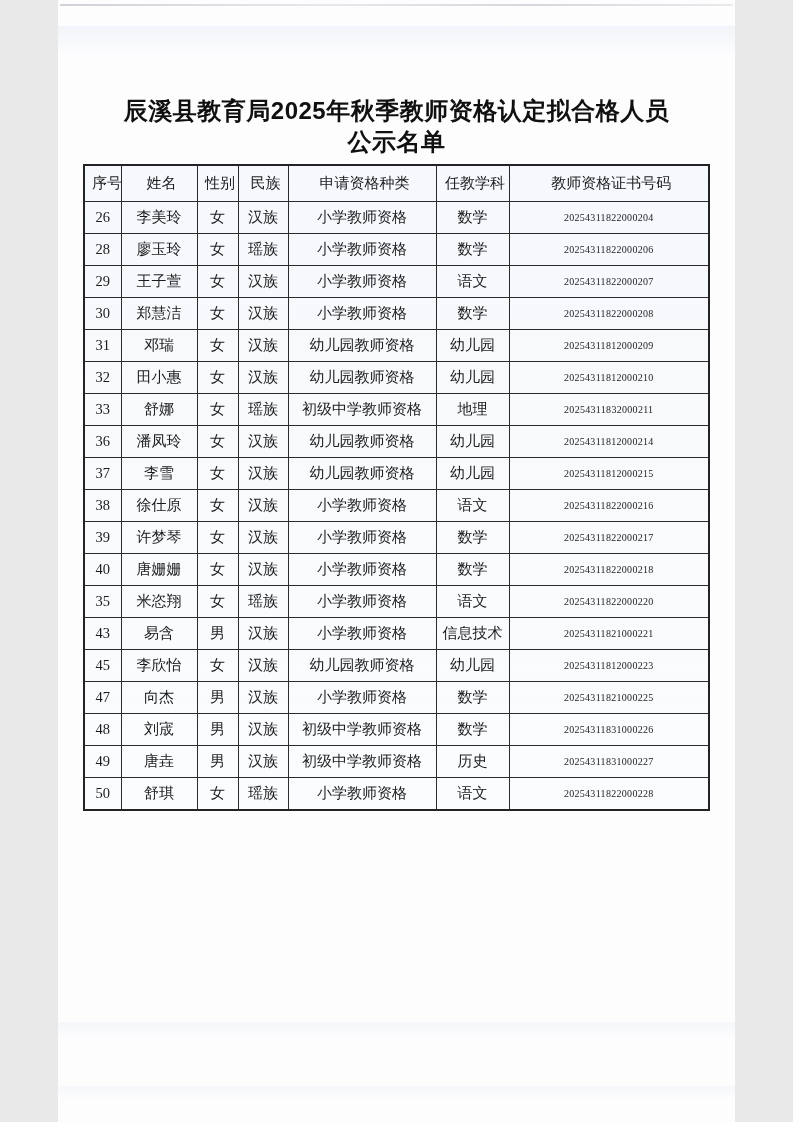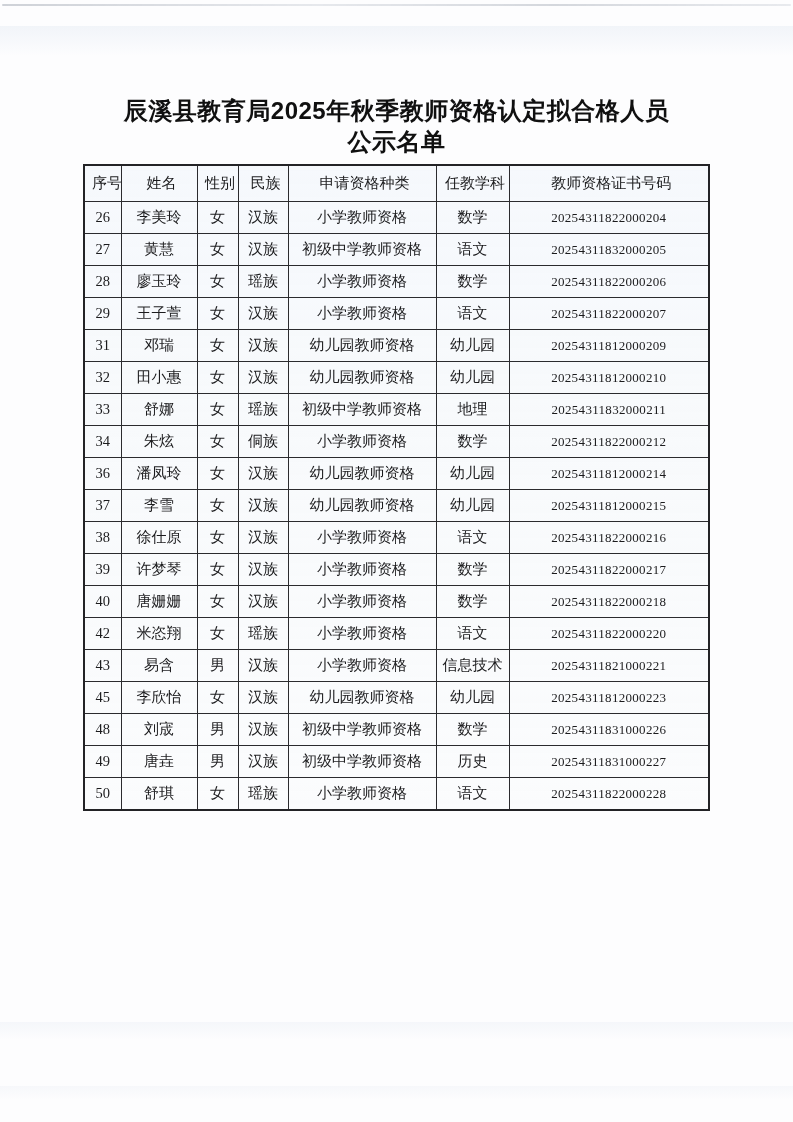--- a/index.html
+++ b/index.html
@@ -3,21 +3,21 @@
 <meta charset="utf-8">
 <style>
   html, body {
     margin: 0;
     padding: 0;
     background: #e9e9e9;
     font-family: "Liberation Sans", sans-serif;
   }
   .page {
     position: relative;
-    width: 793px;
+    width: 677px;
     height: 1122px;
     margin: 0 auto;
     background: #fdfdfe;
     overflow: hidden;
     color: #1d1d1f;
   }
   
   .scan-line-top {
     position: absolute;
     top: 4px; left: 2px; right: 2px;
@@ -72,21 +72,21 @@
     text-align: center;
     vertical-align: middle;
     padding: 0 2px;
     font-weight: normal;
     overflow: hidden;
     white-space: nowrap;
   }
   table.roster { border: 2px solid #232326; }
   table.roster th { height: 35px; font-size: 15px; padding-left: 7px; }
   table.roster td { height: 31px; }
-  td.cell-cert { font-size: 13px; letter-spacing: 0.3px; }
+  td.cell-cert { font-size: 10px; letter-spacing: 0.3px; }
   td.cell-seq  { font-size: 14.5px; margin-left: 28px; }
   col.c-seq  { width: 37px; }
   col.c-name { width: 76px; }
   col.c-sex  { width: 41px; }
   col.c-eth  { width: 50px; }
   col.c-qual { width: 148px; }
   col.c-subj { width: 73px; }
   col.c-cert { width: 200px; }
 </style>
 </head>
@@ -125,45 +125,45 @@
         <tr>
           <td class="cell-seq">26</td>
           <td class="cell-name">李美玲</td>
           <td class="cell-sex">女</td>
           <td class="cell-eth">汉族</td>
           <td class="cell-qual">小学教师资格</td>
           <td class="cell-subj">数学</td>
           <td class="cell-cert">20254311822000204</td>
         </tr>
         <tr>
-          <td class="cell-seq">27</td>
-          <td class="cell-name">黄慧</td>
-          <td class="cell-sex">女</td>
-          <td class="cell-eth">汉族</td>
-          <td class="cell-qual">初级中学教师资格</td>
-          <td class="cell-subj">语文</td>
-          <td class="cell-cert">20254311832000205</td>
-        </tr>
-        <tr>
           <td class="cell-seq">28</td>
           <td class="cell-name">廖玉玲</td>
           <td class="cell-sex">女</td>
           <td class="cell-eth">瑶族</td>
           <td class="cell-qual">小学教师资格</td>
           <td class="cell-subj">数学</td>
           <td class="cell-cert">20254311822000206</td>
         </tr>
         <tr>
           <td class="cell-seq">29</td>
           <td class="cell-name">王子萱</td>
           <td class="cell-sex">女</td>
           <td class="cell-eth">汉族</td>
           <td class="cell-qual">小学教师资格</td>
           <td class="cell-subj">语文</td>
           <td class="cell-cert">20254311822000207</td>
+        </tr>
+        <tr>
+          <td class="cell-seq">30</td>
+          <td class="cell-name">郑慧洁</td>
+          <td class="cell-sex">女</td>
+          <td class="cell-eth">汉族</td>
+          <td class="cell-qual">小学教师资格</td>
+          <td class="cell-subj">数学</td>
+          <td class="cell-cert">20254311822000208</td>
         </tr>
         <tr>
           <td class="cell-seq">31</td>
           <td class="cell-name">邓瑞</td>
           <td class="cell-sex">女</td>
           <td class="cell-eth">汉族</td>
           <td class="cell-qual">幼儿园教师资格</td>
           <td class="cell-subj">幼儿园</td>
           <td class="cell-cert">20254311812000209</td>
         </tr>
@@ -179,29 +179,20 @@
         <tr>
           <td class="cell-seq">33</td>
           <td class="cell-name">舒娜</td>
           <td class="cell-sex">女</td>
           <td class="cell-eth">瑶族</td>
           <td class="cell-qual">初级中学教师资格</td>
           <td class="cell-subj">地理</td>
           <td class="cell-cert">20254311832000211</td>
         </tr>
         <tr>
-          <td class="cell-seq">34</td>
-          <td class="cell-name">朱炫</td>
-          <td class="cell-sex">女</td>
-          <td class="cell-eth">侗族</td>
-          <td class="cell-qual">小学教师资格</td>
-          <td class="cell-subj">数学</td>
-          <td class="cell-cert">20254311822000212</td>
-        </tr>
-        <tr>
           <td class="cell-seq">36</td>
           <td class="cell-name">潘凤玲</td>
           <td class="cell-sex">女</td>
           <td class="cell-eth">汉族</td>
           <td class="cell-qual">幼儿园教师资格</td>
           <td class="cell-subj">幼儿园</td>
           <td class="cell-cert">20254311812000214</td>
         </tr>
         <tr>
           <td class="cell-seq">37</td>
@@ -233,21 +224,21 @@
         <tr>
           <td class="cell-seq">40</td>
           <td class="cell-name">唐姗姗</td>
           <td class="cell-sex">女</td>
           <td class="cell-eth">汉族</td>
           <td class="cell-qual">小学教师资格</td>
           <td class="cell-subj">数学</td>
           <td class="cell-cert">20254311822000218</td>
         </tr>
         <tr>
-          <td class="cell-seq">42</td>
+          <td class="cell-seq">35</td>
           <td class="cell-name">米恣翔</td>
           <td class="cell-sex">女</td>
           <td class="cell-eth">瑶族</td>
           <td class="cell-qual">小学教师资格</td>
           <td class="cell-subj">语文</td>
           <td class="cell-cert">20254311822000220</td>
         </tr>
         <tr>
           <td class="cell-seq">43</td>
           <td class="cell-name">易含</td>
@@ -258,20 +249,29 @@
           <td class="cell-cert">20254311821000221</td>
         </tr>
         <tr>
           <td class="cell-seq">45</td>
           <td class="cell-name">李欣怡</td>
           <td class="cell-sex">女</td>
           <td class="cell-eth">汉族</td>
           <td class="cell-qual">幼儿园教师资格</td>
           <td class="cell-subj">幼儿园</td>
           <td class="cell-cert">20254311812000223</td>
+        </tr>
+        <tr>
+          <td class="cell-seq">47</td>
+          <td class="cell-name">向杰</td>
+          <td class="cell-sex">男</td>
+          <td class="cell-eth">汉族</td>
+          <td class="cell-qual">小学教师资格</td>
+          <td class="cell-subj">数学</td>
+          <td class="cell-cert">20254311821000225</td>
         </tr>
         <tr>
           <td class="cell-seq">48</td>
           <td class="cell-name">刘宬</td>
           <td class="cell-sex">男</td>
           <td class="cell-eth">汉族</td>
           <td class="cell-qual">初级中学教师资格</td>
           <td class="cell-subj">数学</td>
           <td class="cell-cert">20254311831000226</td>
         </tr>

